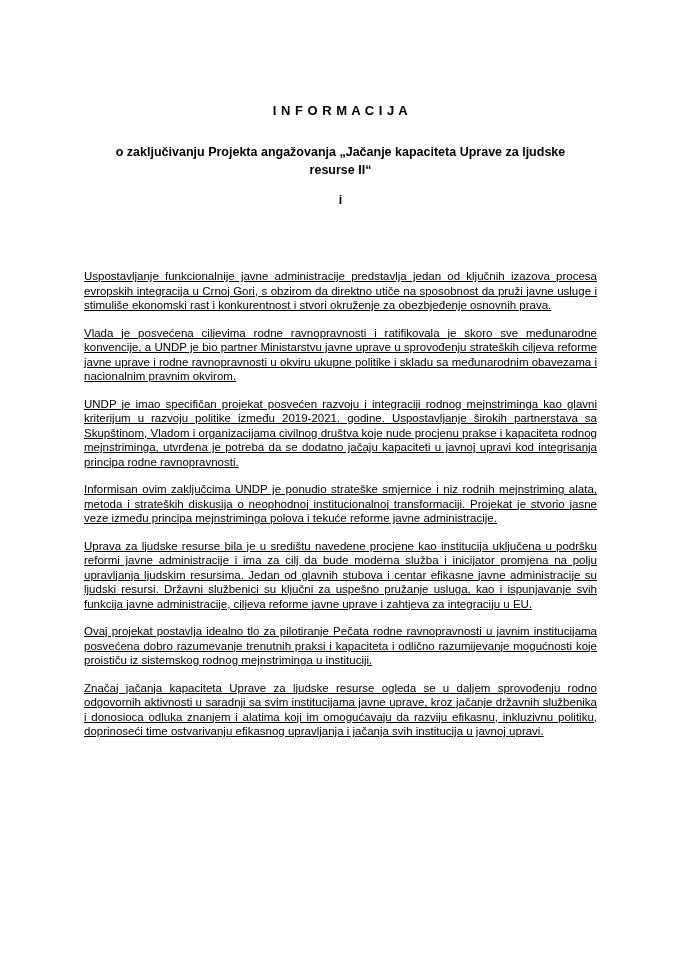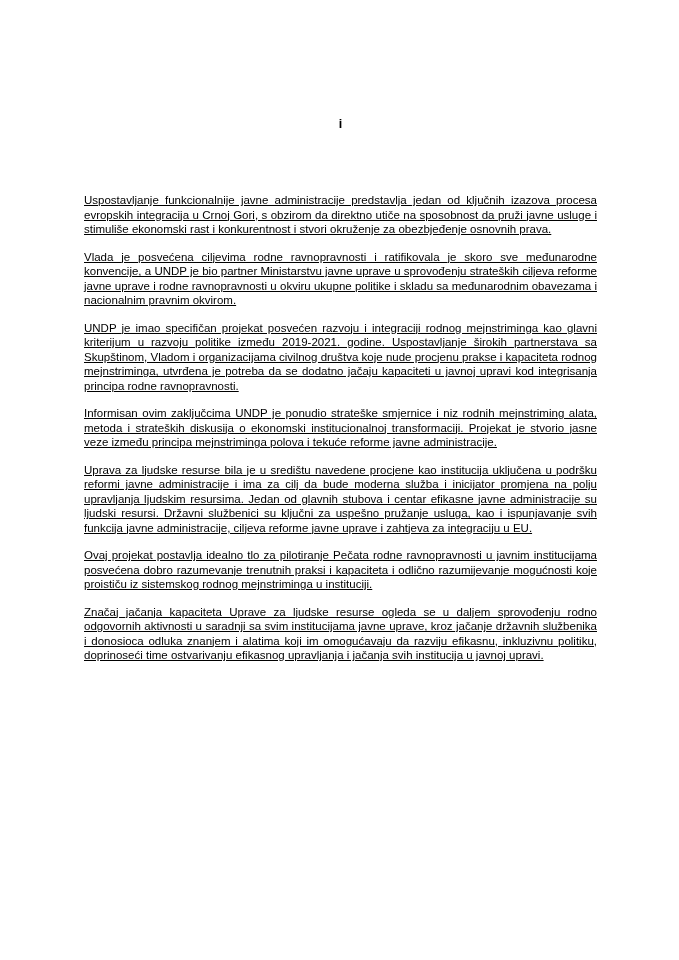--- a/index.html
+++ b/index.html
@@ -53,28 +53,30 @@
       font-size: 11.5px;
       line-height: 14.5px;
       margin: 0 0 13px 0;
     }
   </style>
 </head>
 <body>
 
 <div class="page">
 
+  <h1 class="doc-title">I N F O R M A C I J A</h1>
 
+  <h2 class="doc-subtitle">o zaključivanju Projekta angažovanja „Jačanje kapaciteta Uprave za ljudske resurse II“</h2>
 
   <div class="doc-connector">i</div>
 
 
   <div class="doc-body">
     <p>Uspostavljanje funkcionalnije javne administracije predstavlja jedan od ključnih izazova procesa evropskih integracija u Crnoj Gori, s obzirom da direktno utiče na sposobnost da pruži javne usluge i stimuliše ekonomski rast i konkurentnost i stvori okruženje za obezbjeđenje osnovnih prava.</p>
     <p>Vlada je posvećena ciljevima rodne ravnopravnosti i ratifikovala je skoro sve međunarodne konvencije, a UNDP je bio partner Ministarstvu javne uprave u sprovođenju strateških ciljeva reforme javne uprave i rodne ravnopravnosti u okviru ukupne politike i skladu sa međunarodnim obavezama i nacionalnim pravnim okvirom.</p>
     <p>UNDP je imao specifičan projekat posvećen razvoju i integraciji rodnog mejnstriminga kao glavni kriterijum u razvoju politike između 2019-2021. godine. Uspostavljanje širokih partnerstava sa Skupštinom, Vladom i organizacijama civilnog društva koje nude procjenu prakse i kapaciteta rodnog mejnstriminga, utvrđena je potreba da se dodatno jačaju kapaciteti u javnoj upravi kod integrisanja principa rodne ravnopravnosti.</p>
-    <p>Informisan ovim zaključcima UNDP je ponudio strateške smjernice i niz rodnih mejnstriming alata, metoda i strateških diskusija o ekonomski institucionalnoj transformaciji. Projekat je stvorio jasne veze između principa mejnstriminga polova i tekuće reforme javne administracije.</p>
+    <p>Informisan ovim zaključcima UNDP je ponudio strateške smjernice i niz rodnih mejnstriming alata, metoda i strateških diskusija o neophodnoj institucionalnoj transformaciji. Projekat je stvorio jasne veze između principa mejnstriminga polova i tekuće reforme javne administracije.</p>
     <p>Uprava za ljudske resurse bila je u središtu navedene procjene kao institucija uključena u podršku reformi javne administracije i ima za cilj da bude moderna služba i inicijator promjena na polju upravljanja ljudskim resursima. Jedan od glavnih stubova i centar efikasne javne administracije su ljudski resursi. Državni službenici su ključni za uspešno pružanje usluga, kao i ispunjavanje svih funkcija javne administracije, ciljeva reforme javne uprave i zahtjeva za integraciju u EU.</p>
     <p>Ovaj projekat postavlja idealno tlo za pilotiranje Pečata rodne ravnopravnosti u javnim institucijama posvećena dobro razumevanje trenutnih praksi i kapaciteta i odlično razumijevanje mogućnosti koje proističu iz sistemskog rodnog mejnstriminga u instituciji.</p>
     <p>Značaj jačanja kapaciteta Uprave za ljudske resurse ogleda se u daljem sprovođenju rodno odgovornih aktivnosti u saradnji sa svim institucijama javne uprave, kroz jačanje državnih službenika i donosioca odluka znanjem i alatima koji im omogućavaju da razviju efikasnu, inkluzivnu politiku, doprinoseći time ostvarivanju efikasnog upravljanja i jačanja svih institucija u javnoj upravi.</p>
   </div>
 
 </div>
 
 </body></html>

